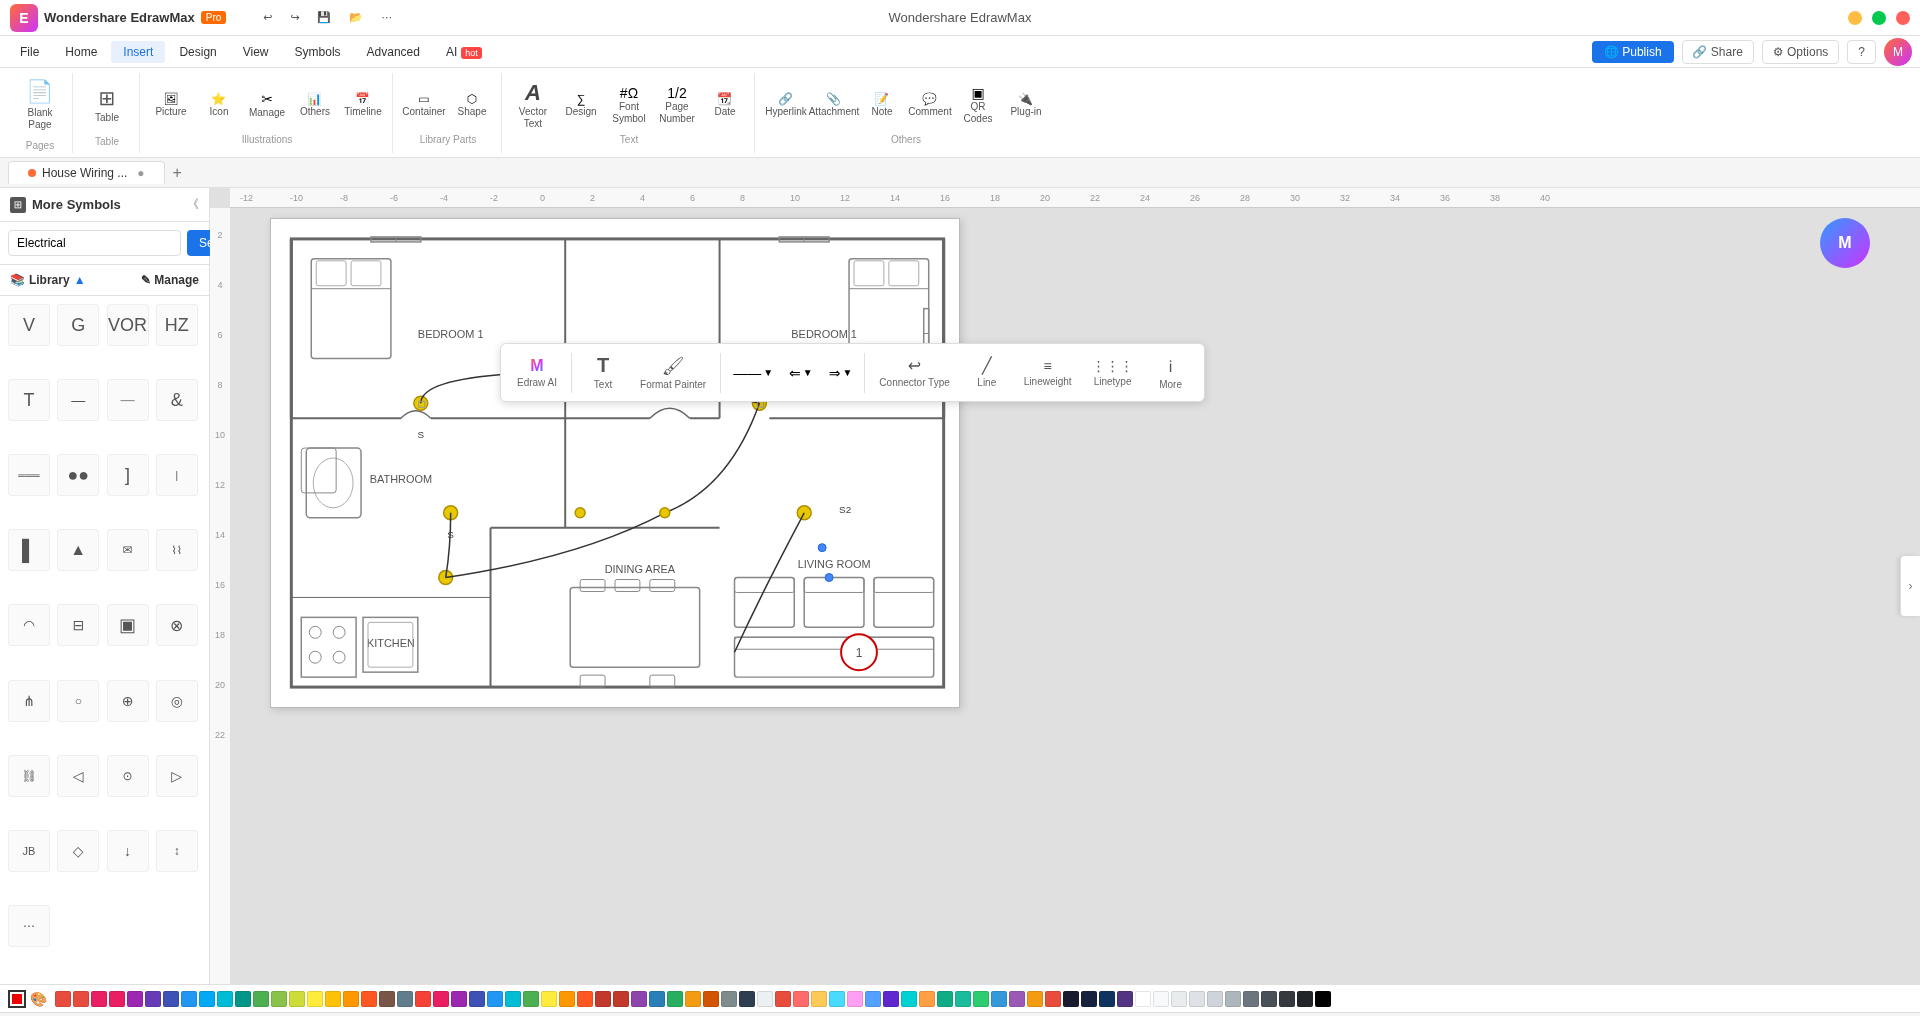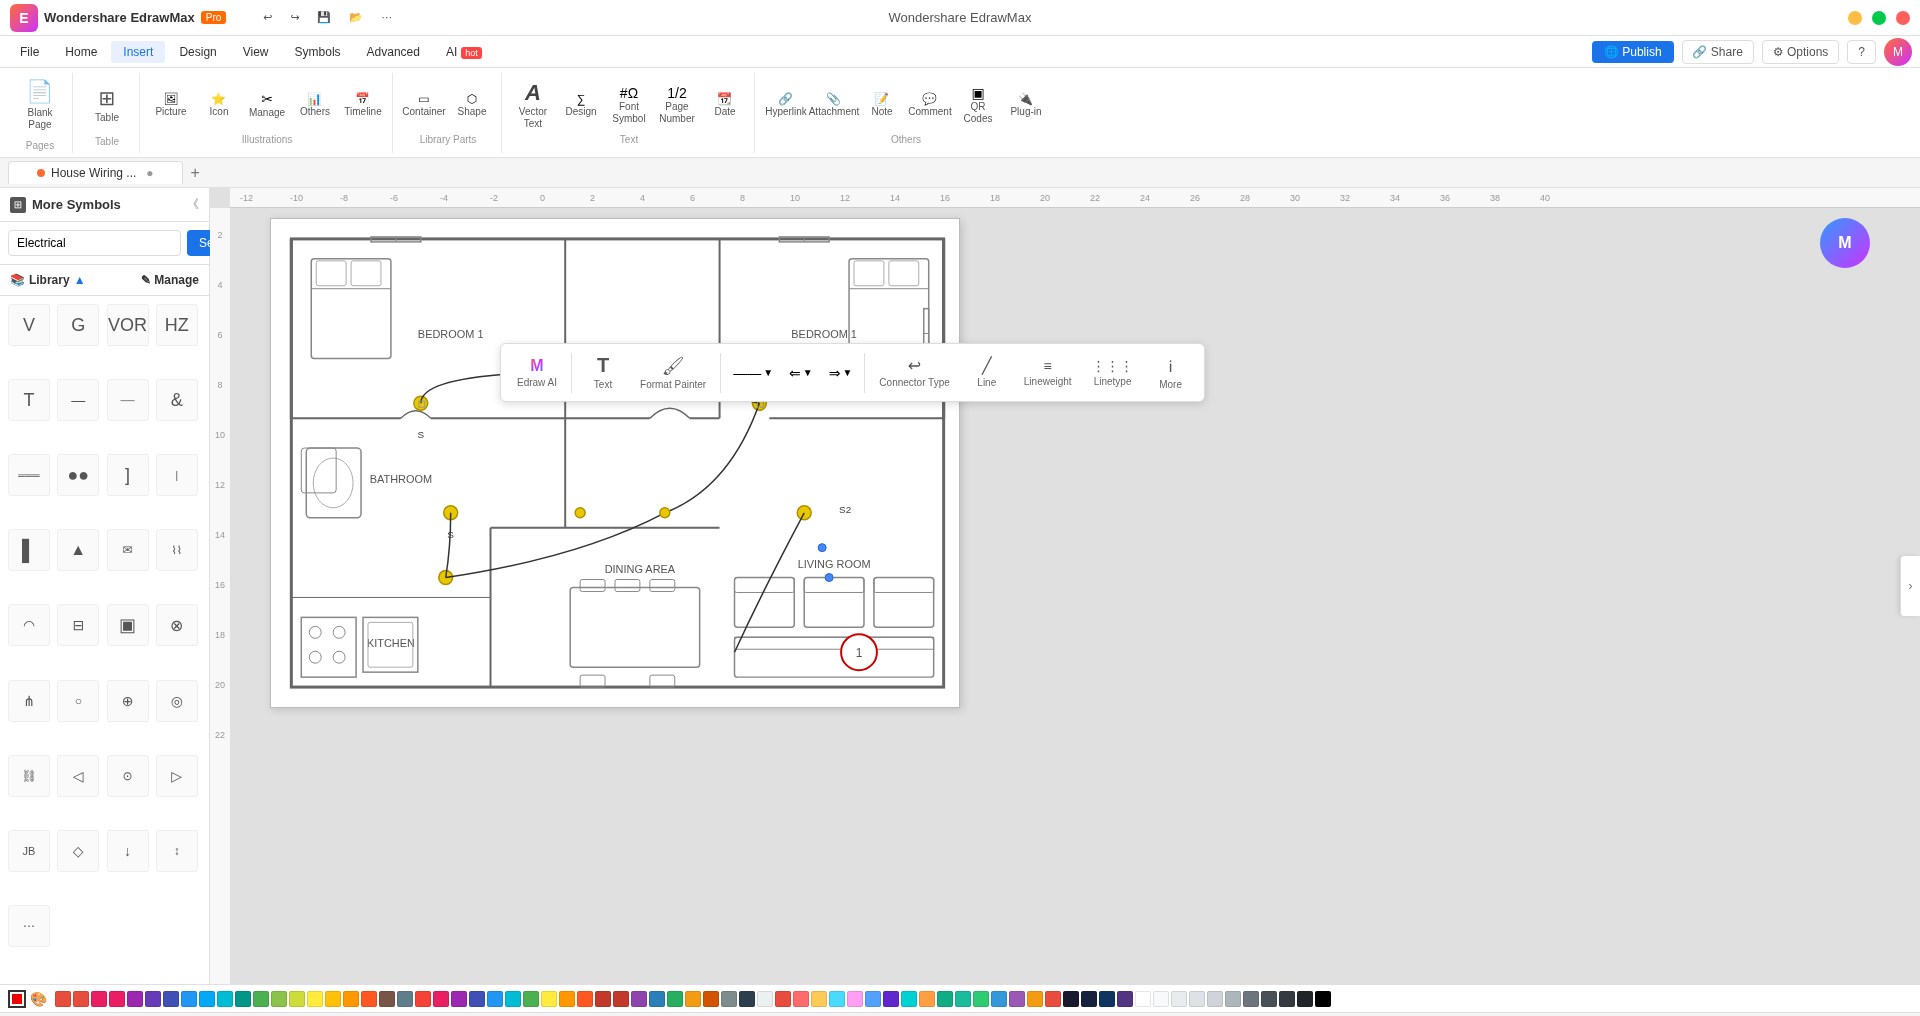--- a/index.html
+++ b/index.html
@@ -63,21 +63,21 @@
     #library-header .manage-btn { margin-left: auto; font-size: 11px; color: #1a73e8; cursor: pointer; }
     
     #symbol-grid { display: grid; grid-template-columns: repeat(4, 1fr); gap: 4px; padding: 8px; overflow-y: auto; flex: 1; }
     .symbol-item { width: 42px; height: 42px; display: flex; align-items: center; justify-content: center; cursor: pointer; border-radius: 3px; border: 1px solid #eee; background: #fafafa; font-size: 18px; color: #555; }
 
     
     #canvas-area { flex: 1; background: #e8e8e8; position: relative; overflow: hidden; }
     
     
     #tab-bar { background: #f5f5f5; height: 30px; display: flex; align-items: center; padding: 0 8px; border-bottom: 1px solid #e0e0e0; }
-    .tab { display: flex; align-items: center; gap: 6px; padding: 4px 28px; background: #fff; border: 1px solid #ddd; border-bottom: none; border-radius: 4px 4px 0 0; cursor: pointer; font-size: 12px; color: #333; }
+    .tab { display: flex; align-items: center; gap: 6px; padding: 4px 19px; background: #fff; border: 1px solid #ddd; border-bottom: none; border-radius: 4px 4px 0 0; cursor: pointer; font-size: 12px; color: #333; }
     .tab-add { background: none; border: none; padding: 4px 8px; cursor: pointer; font-size: 16px; color: #777; }
     
     
     #h-ruler { height: 20px; background: #f8f8f8; border-bottom: 1px solid #ddd; position: relative; overflow: hidden; }
     
     
     #connector-toolbar { position: absolute; top: 170px; left: 300px; background: #fff; border: 1px solid #ddd; border-radius: 6px; box-shadow: 0 2px 8px rgba(0,0,0,0.15); display: flex; align-items: center; padding: 4px 8px; gap: 4px; z-index: 100; }
     .ct-btn { display: flex; flex-direction: column; align-items: center; padding: 6px 8px; cursor: pointer; border-radius: 4px; min-width: 50px; }
     .ct-btn .ct-icon { font-size: 18px; color: #555; }
     .ct-btn .ct-label { font-size: 10px; color: #666; text-align: center; margin-top: 2px; line-height: 1.2; }

